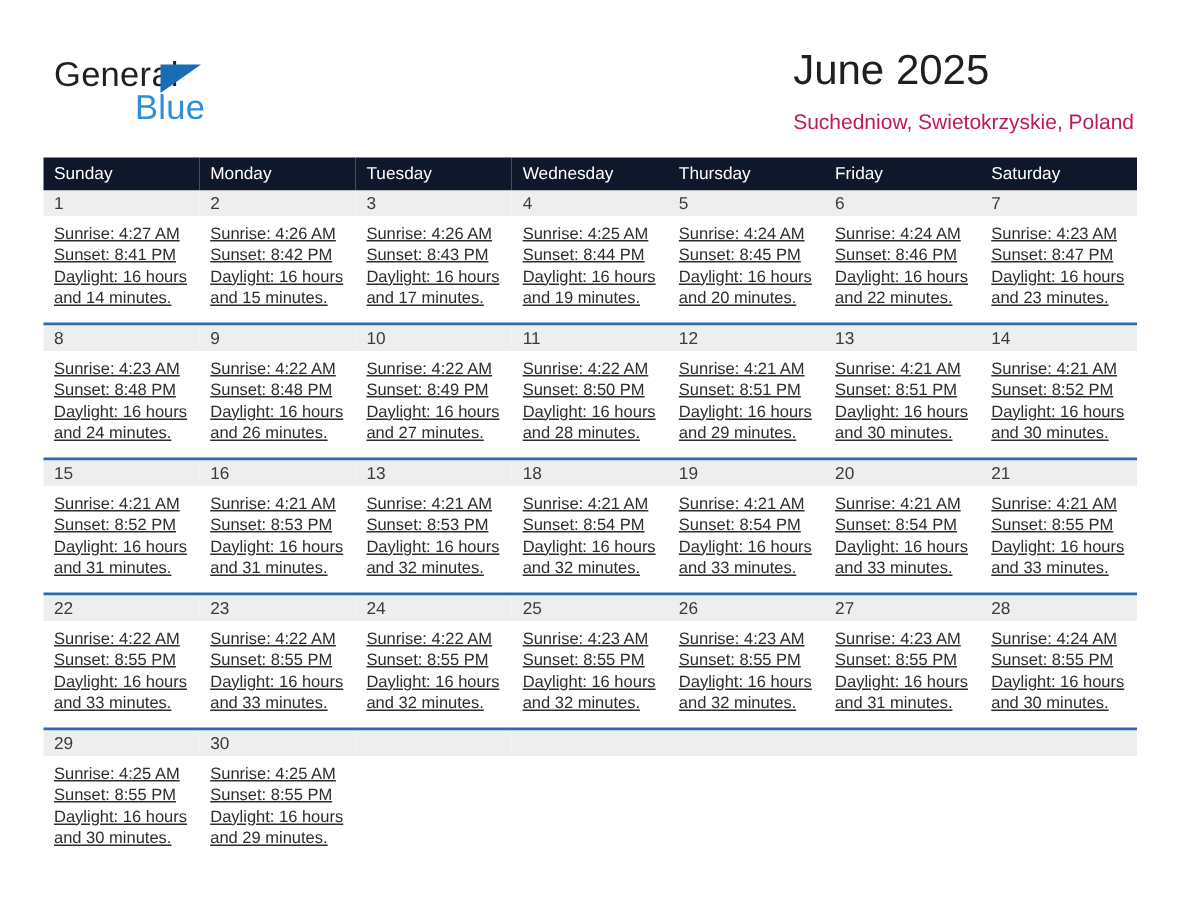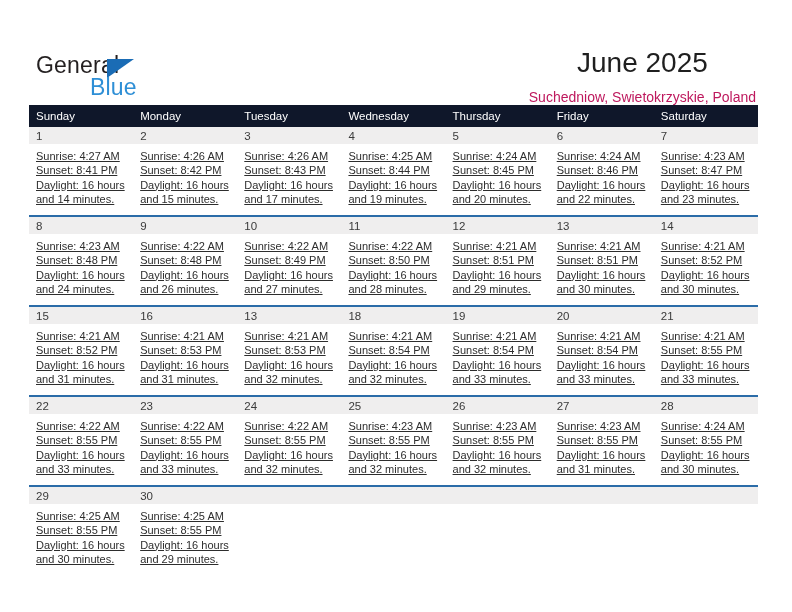--- a/index.html
+++ b/index.html
@@ -19,21 +19,21 @@
     position: relative;
     width: 792px;
     height: 612px;
     box-sizing: border-box;
   }
 
   
   .header {
     position: absolute;
     left: 0;
-    top: 16px;
+    top: 0;
     width: 792px;
     height: 96px;
   }
 
   .brand {
     position: absolute;
     left: 36px;
     top: 36px;
     width: 200px;
     height: 52px;
@@ -62,21 +62,21 @@
     top: 22px;
     font-size: 23px;
     color: #2e8fd6;
     letter-spacing: 0.2px;
   }
 
   .title-block {
     position: absolute;
     right: 36px;
     top: 30px;
-    text-align: center;
+    text-align: left;
   }
   .cal-title {
     font-size: 28px;
     font-weight: normal;
     color: #1f1f1f;
     line-height: 34px;
     white-space: nowrap;
   }
   .cal-subtitle {
     margin-top: 8px;

